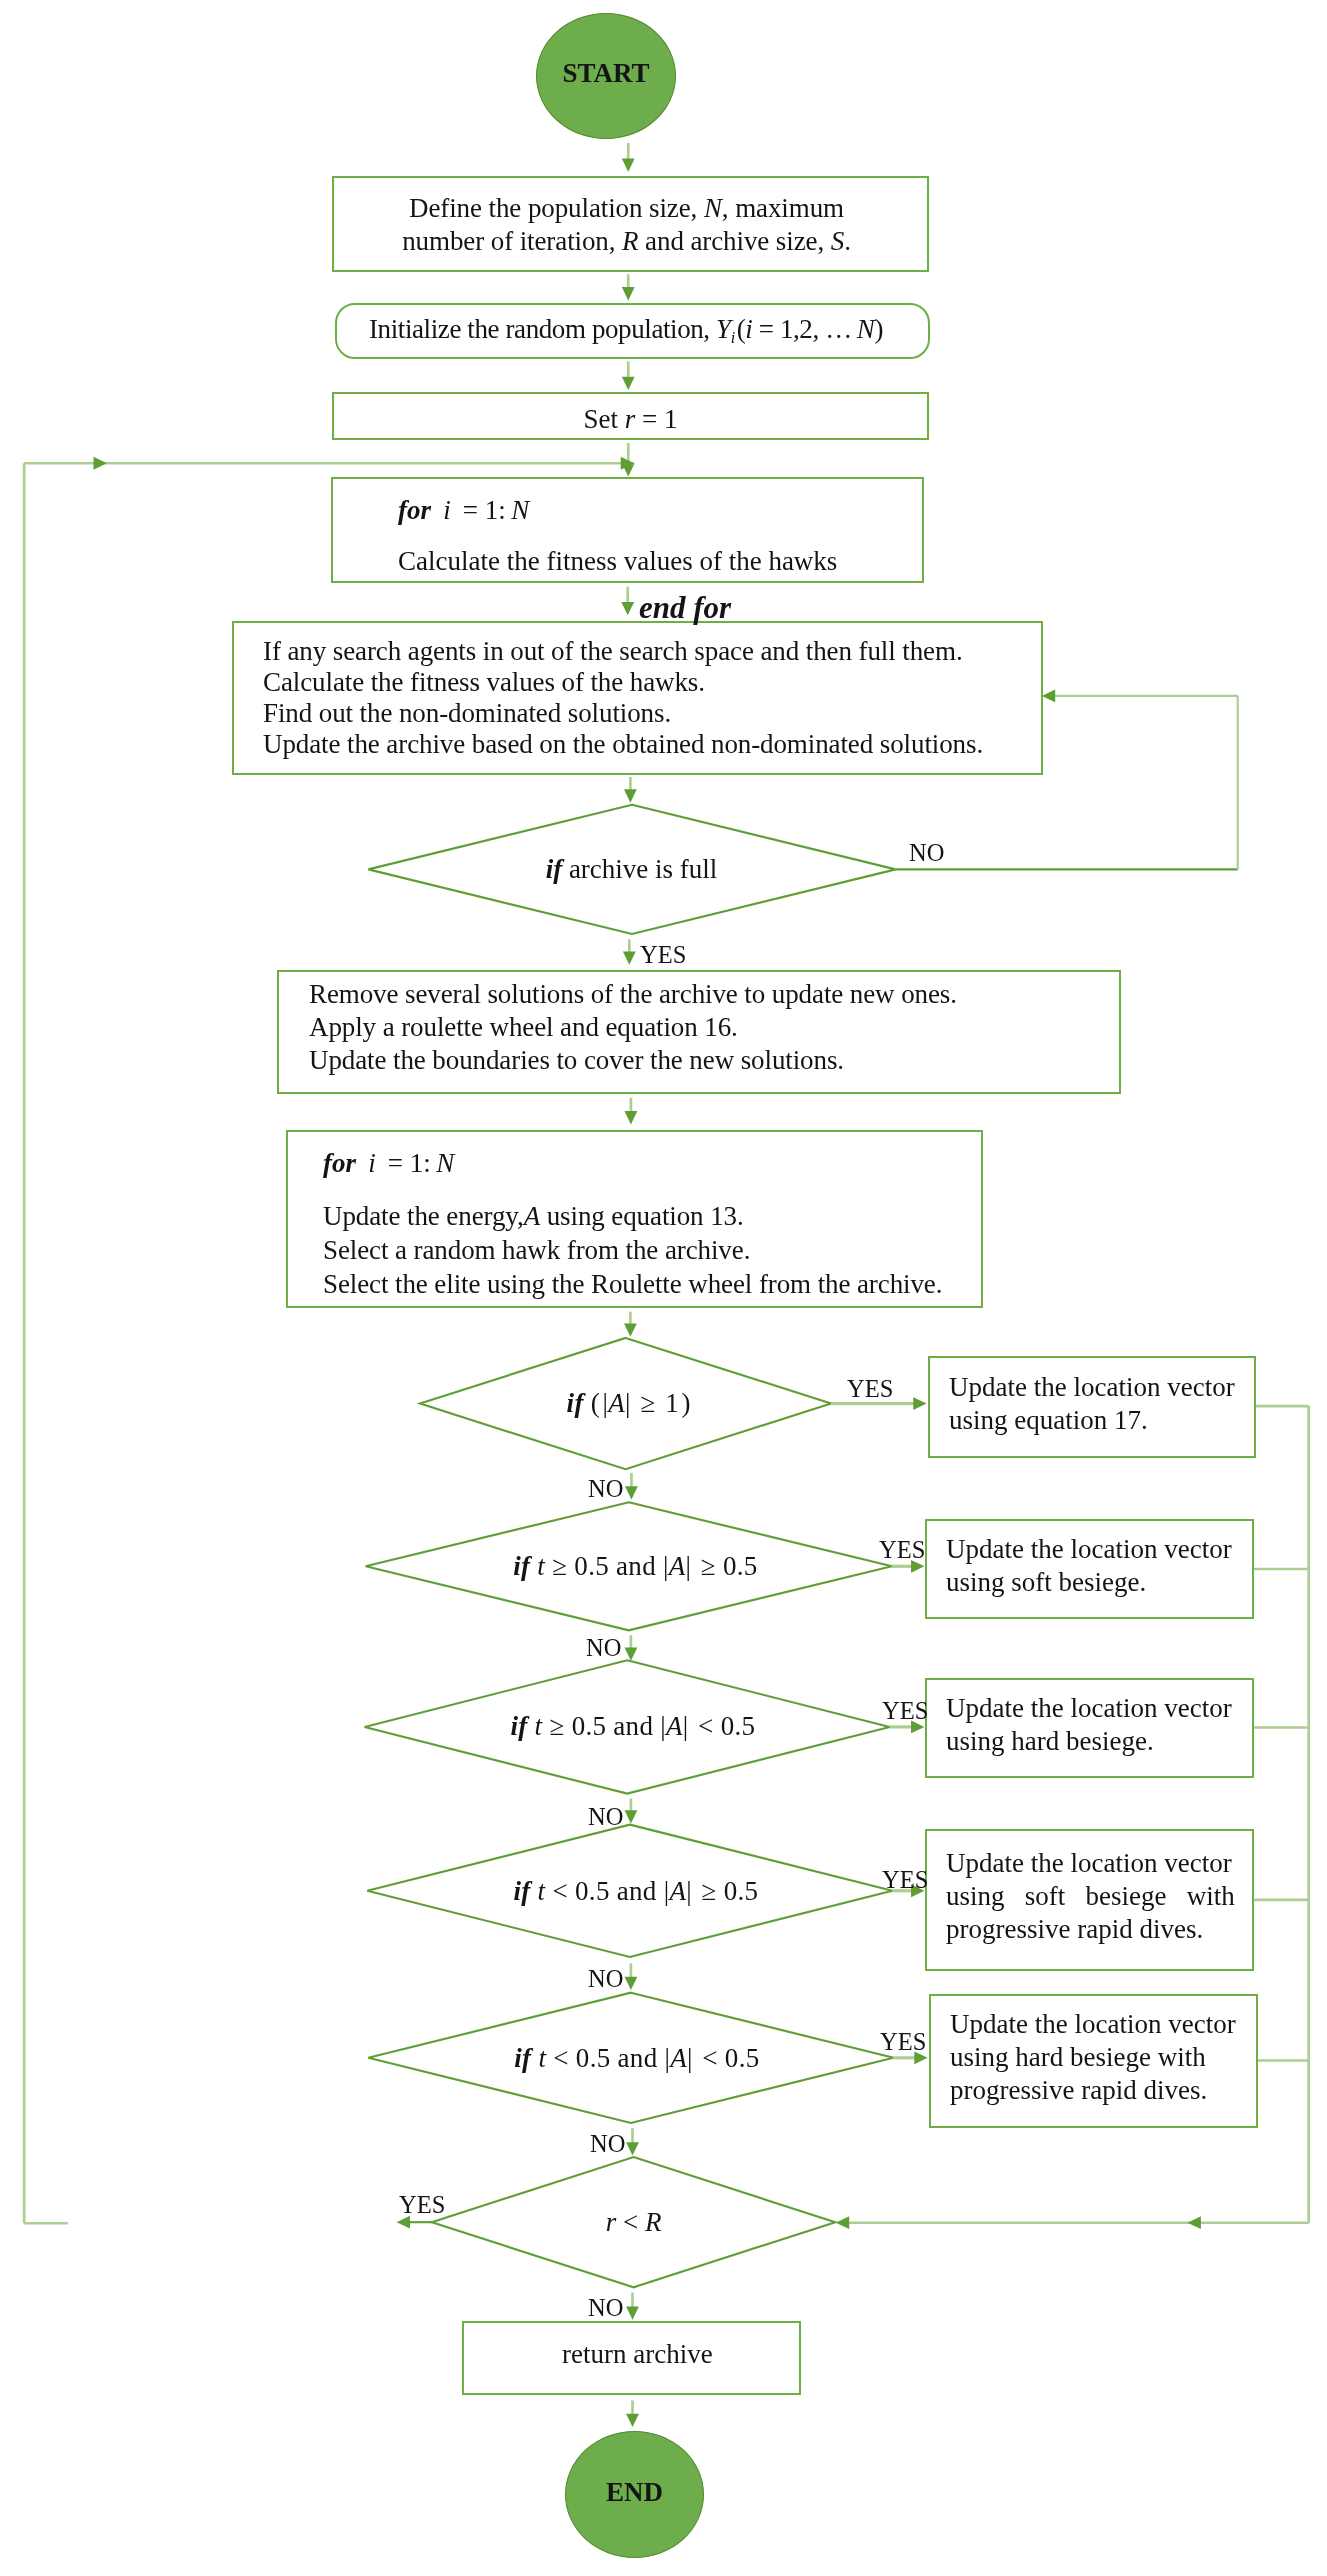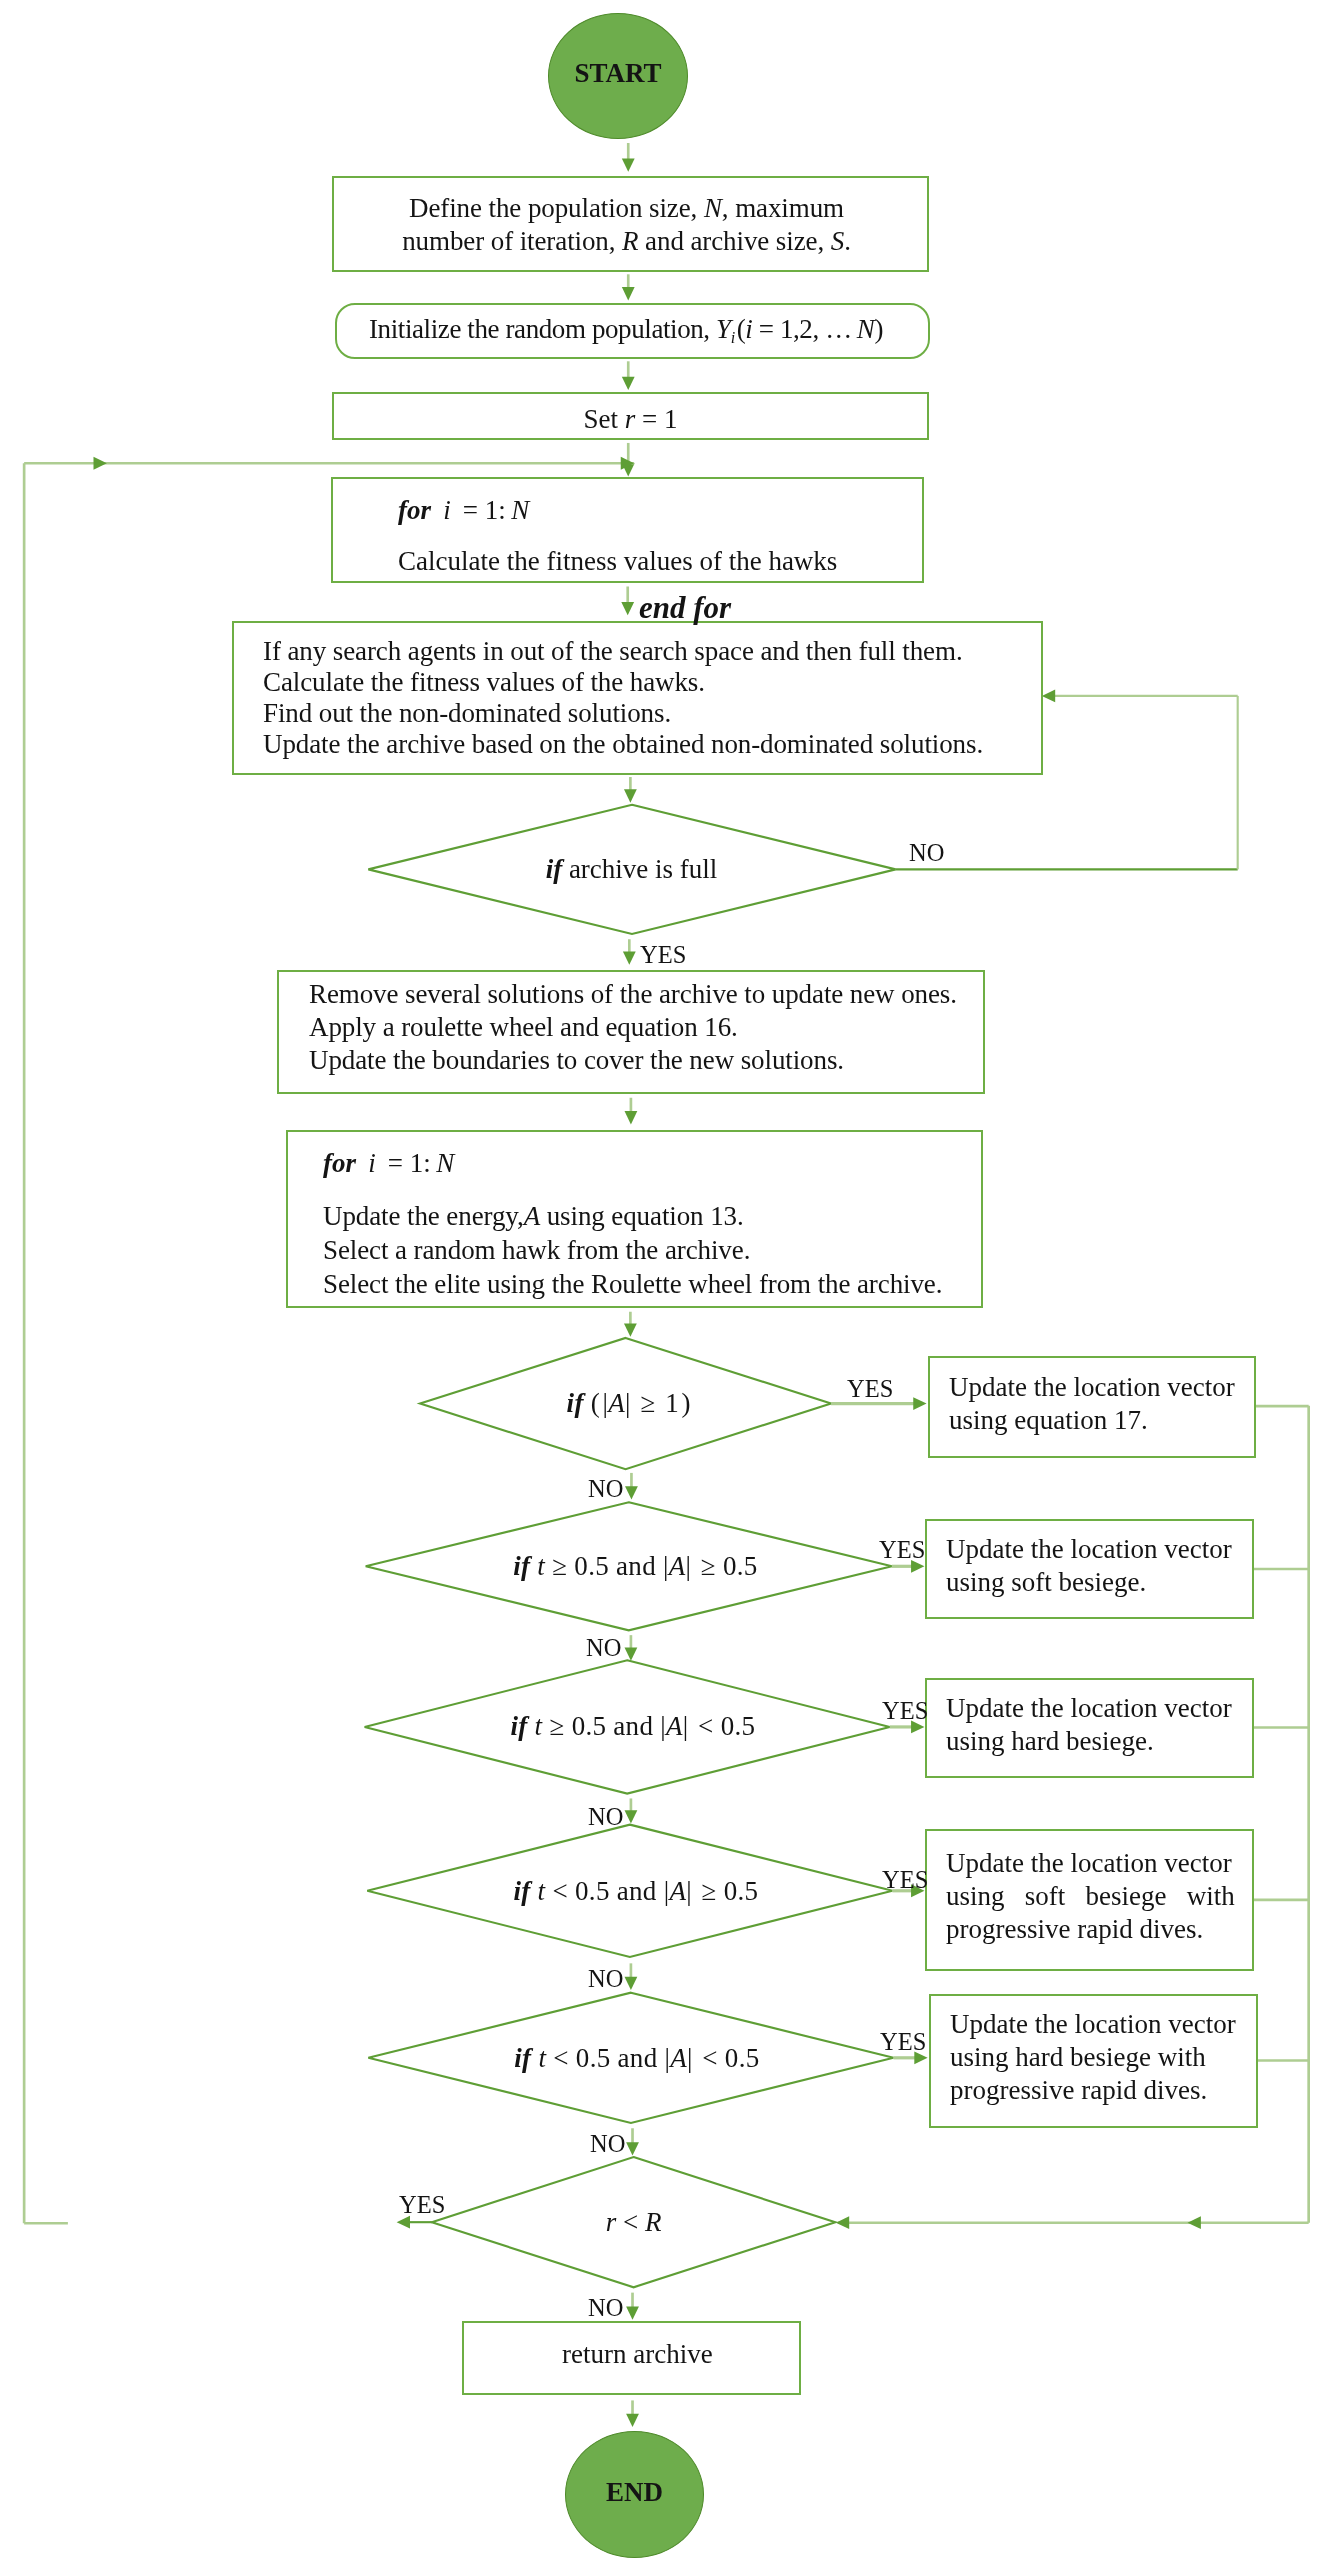--- a/index.html
+++ b/index.html
@@ -89,21 +89,21 @@
   <path d="M 1977 1292 L 1977 1316 L 1952 1304 Z" fill="#5E9E35"></path>
   <line x1="765" y1="4164" x2="809" y2="4164" stroke="#5E9E35" stroke-width="4"></line>
   <path d="M 768 4152 L 768 4176 L 743 4164 Z" fill="#5E9E35"></path>
   <line x1="45" y1="868" x2="45" y2="4166" stroke="#AECD92" stroke-width="5"></line>
   <line x1="45" y1="4166" x2="127" y2="4166" stroke="#AECD92" stroke-width="5"></line>
   <line x1="45" y1="868" x2="1188" y2="868" stroke="#AECD92" stroke-width="5"></line>
   <path d="M 175 856 L 175 880 L 200 868 Z" fill="#5E9E35"></path>
   <path d="M 1163 856 L 1163 880 L 1188 868 Z" fill="#5E9E35"></path>
 </svg>
 
-<div class="term" style="left:548px;top:13px;width:140px;height:126px;">
+<div class="term" style="left:536px;top:13px;width:140px;height:126px;">
       <span>START</span>
     </div>
 <div class="node boxnode ctr" style="left:332px;top:176px;width:597px;height:96px;;line-height:33px;padding-top:2.1px;padding-right:8px;letter-spacing:-0.1px;">
       <div class="ln" style=""><span>Define the population size, </span><i>N</i><span>, maximum</span></div>
       <div class="ln" style=""><span>number of iteration, </span><i>R</i><span> and archive size, </span><i>S</i><span>.</span></div>
     </div>
 <div class="node boxnode ctr" style="left:335px;top:303px;width:595px;height:56px;;letter-spacing:-0.4px;padding-right:13px;border-radius:20px;">
       <div class="ln" style=""><span>Initialize the random population, </span><i>Y</i><span class="sub">i</span><span> (</span><i>i</i><span> = 1,2, … </span><i>N</i><span>)</span></div>
     </div>
 <div class="node boxnode ctr" style="left:332px;top:392px;width:597px;height:48px;;padding-top:6.4px;">
@@ -112,21 +112,21 @@
 <div class="node boxnode" style="left:331px;top:477px;width:593px;height:106px;;padding-left:65px;justify-content:flex-start;padding-top:15.5px;">
       <div class="ln" style="margin-bottom:20px;"><i style="font-weight: bold;">for</i><span>  </span><i>i</i><span>  = 1: </span><i>N</i></div>
       <div class="ln" style="">Calculate the fitness values of the hawks</div>
     </div>
 <div class="node boxnode" style="left:232px;top:621px;width:811px;height:154px;;padding-left:29px;line-height:31px;justify-content:flex-start;padding-top:13.3px;letter-spacing:-0.1px;">
       <div class="ln" style="">If any search agents in out of the search space and then full them.</div>
       <div class="ln" style="">Calculate the fitness values of the hawks.</div>
       <div class="ln" style="">Find out the non-dominated solutions.</div>
       <div class="ln" style="">Update the archive based on the obtained non-dominated solutions.</div>
     </div>
-<div class="node boxnode" style="left:277px;top:970px;width:708px;height:124px;;padding-left:30px;line-height:33px;justify-content:flex-start;padding-top:6.4px;letter-spacing:-0.1px;">
+<div class="node boxnode" style="left:277px;top:970px;width:844px;height:124px;;padding-left:30px;line-height:33px;justify-content:flex-start;padding-top:6.4px;letter-spacing:-0.1px;">
       <div class="ln" style="">Remove several solutions of the archive to update new ones.</div>
       <div class="ln" style="">Apply a roulette wheel and equation 16.</div>
       <div class="ln" style="">Update the boundaries to cover the new solutions.</div>
     </div>
 <div class="node boxnode" style="left:286px;top:1130px;width:697px;height:178px;;padding-left:35px;line-height:34px;justify-content:flex-start;padding-top:14.4px;">
       <div class="ln" style="margin-bottom:19px;"><i style="font-weight: bold;">for</i><span>  </span><i>i</i><span>  = 1: </span><i>N</i></div>
       <div class="ln" style="letter-spacing:-0.1px;"><span>Update the energy,</span><i>A</i><span> using equation 13.</span></div>
       <div class="ln" style="letter-spacing:-0.1px;"><span>Select a random hawk from the archive.</span></div>
       <div class="ln" style="letter-spacing:-0.1px;"><span>Select the elite using the Roulette wheel from the archive.</span></div>
     </div>

